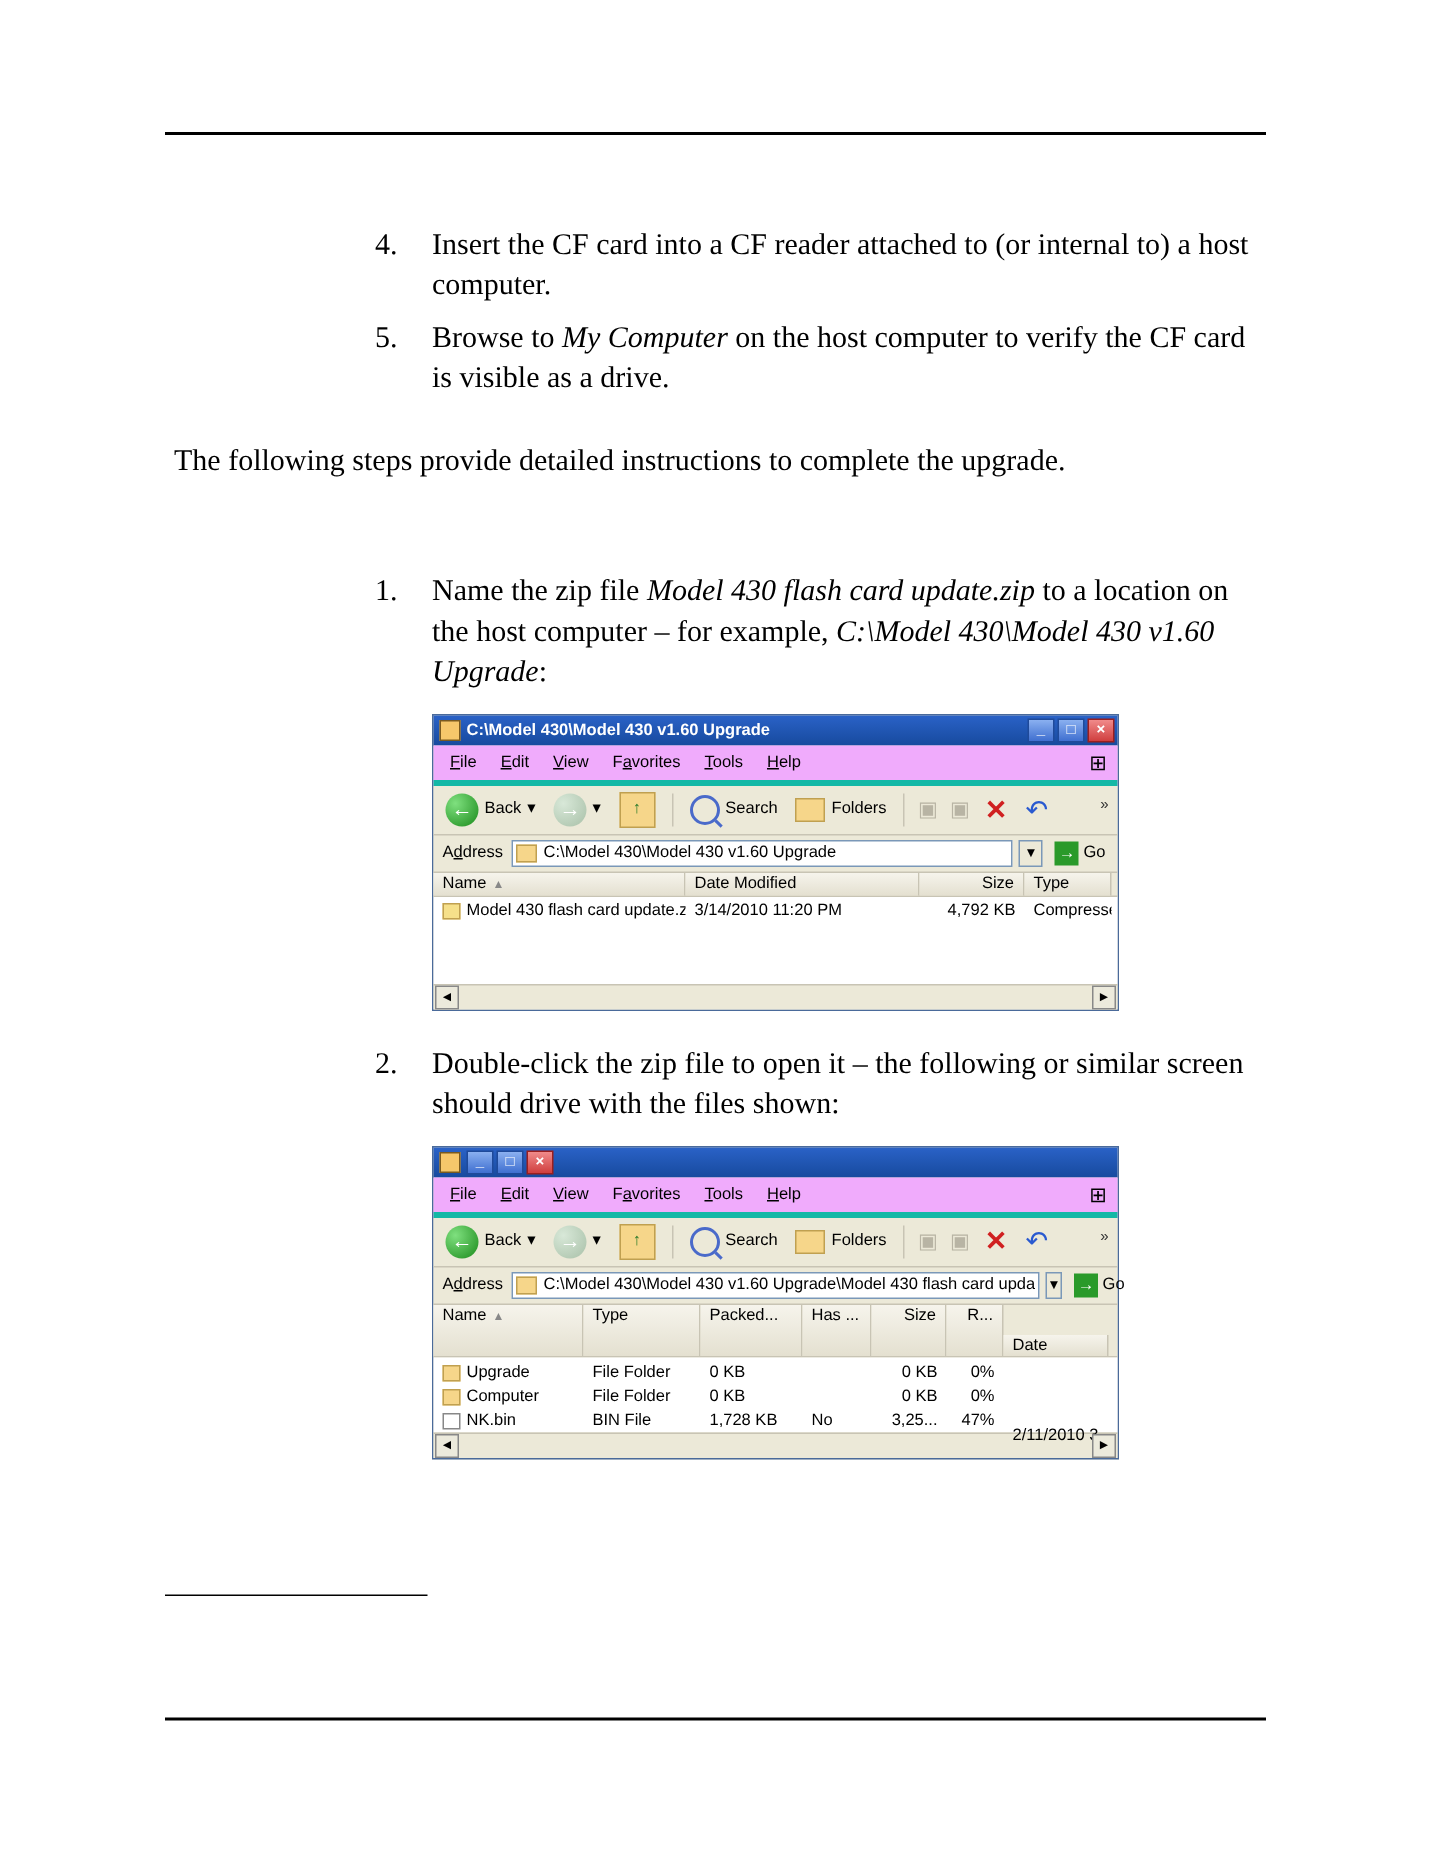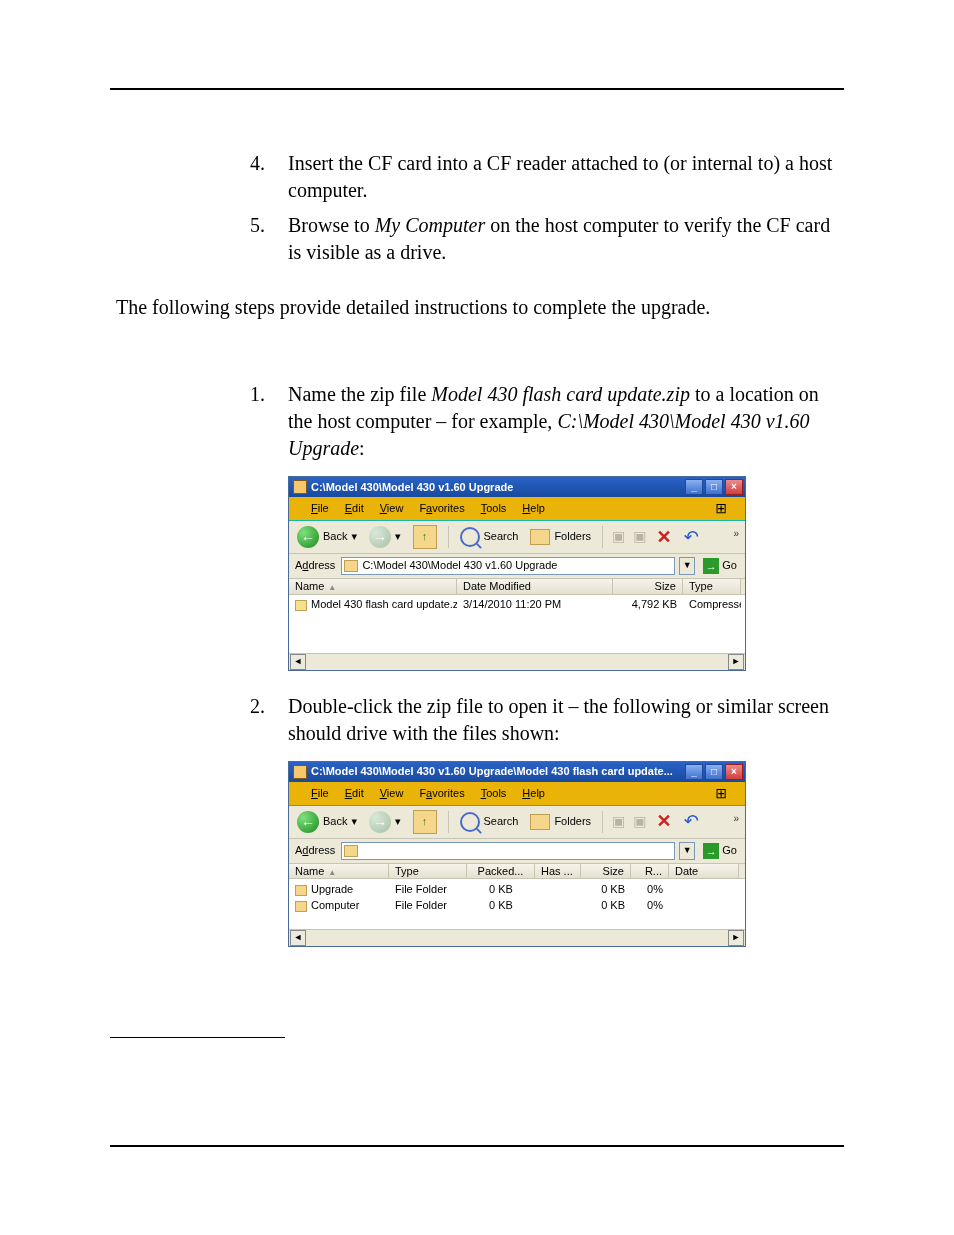--- a/index.html
+++ b/index.html
@@ -88,25 +88,25 @@
     border: 1px solid #1f4a9a;
     color: #fff;
     font-weight: bold;
     text-align: center;
     line-height: 13px;
     font-size: 10px;
     box-sizing: border-box;
   }
   .winbtn.close { background: linear-gradient(to bottom, #f08a8a, #d03f3f); border-color:#9a1f1f; }
   .menubar {
-    background: #eab308;
-    padding: 2px 14px;
-    display: flex;
-    align-items: center;
-    border-bottom: 1px solid #14b8a6;
+    background: #f0abfc;
+    padding: 2px 3px;
+    display: flex;
+    align-items: center;
+    border-bottom: 4px solid #14b8a6;
   }
   .menubar span.mitem { padding: 2px 8px; }
   .menubar .winflag {
     margin-left: auto;
     width: 20px; height: 16px;
     display: inline-flex; align-items: center; justify-content: center;
     font-size: 14px;
   }
   .toolbar {
     display: flex;
@@ -219,25 +219,25 @@
   }
 
   
   .ex1 .c-name{width:168px;}
   .ex1 .c-date{width:156px;}
   .ex1 .c-size{width:70px;text-align:right;}
   .ex1 .c-type{width:58px;}
 
   .ex2 .c-name{width:100px;}
   .ex2 .c-type{width:78px;}
-  .ex2 .c-pack{width:68px;text-align:center;}
+  .ex2 .c-pack{width:68px;text-align:left;}
   .ex2 .c-has {width:46px;}
   .ex2 .c-size{width:50px;text-align:right;}
   .ex2 .c-r   {width:38px;text-align:right;}
-  .ex2 .c-date{width:70px;}
+  .ex2 .c-date{width:70px;margin-top:20px;}
 
   u.acc{text-decoration:underline;}
   .sort-ind{ font-size:8px; color:#888; padding-left:4px;}
 </style>
 </head>
 <body>
 <div class="page">
   <div class="rule"></div>
 
   <ol class="steps">
@@ -350,21 +350,20 @@
     </li>
 
     <li>
       <span class="num">2.</span>
       <span>Double-click the zip file to open it – the following or similar screen should drive with the files shown:</span>
 
       
       <div class="explorer ex2" style="width:456px;">
         <div class="titlebar">
           <span class="ti-icon"></span>
-          <span class="title-text">C:\Model 430\Model 430 v1.60 Upgrade\Model 430 flash card update...</span>
           <span class="winbtns">
             <span class="winbtn">_</span>
             <span class="winbtn">□</span>
             <span class="winbtn close">×</span>
           </span>
         </div>
         <div class="menubar">
           <span class="mitem"><u class="acc">F</u><span>ile</span></span>
           <span class="mitem"><u class="acc">E</u><span>dit</span></span>
           <span class="mitem"><u class="acc">V</u><span>iew</span></span>
@@ -399,20 +398,21 @@
           <span class="tool-dim">▣</span>
           <span class="tool-dim">▣</span>
           <span class="tool-x">✕</span>
           <span class="tool-undo">↶</span>
           <span class="chevrons">»</span>
         </div>
         <div class="addrbar">
           <span class="lbl">A<u class="acc">d</u><span>dress</span></span>
           <span class="addrfield">
             <span class="af-icon"></span>
+            <span class="af-text">C:\Model 430\Model 430 v1.60 Upgrade\Model 430 flash card upda</span>
           </span>
           <span class="addrdrop">▼</span>
           <span class="gobtn">
             <span class="go-ico">→</span>
             <span>Go</span>
           </span>
         </div>
         <div class="listhdr">
           <span class="colh c-name"><span>Name</span><span class="sort-ind">▲</span></span>
           <span class="colh c-type">Type</span>
@@ -434,20 +434,29 @@
           </div>
           <div class="row">
             <span class="cell c-name"><span class="file-ico fold"></span><span>Computer</span></span>
             <span class="cell c-type">File Folder</span>
             <span class="cell c-pack">0 KB</span>
             <span class="cell c-has"></span>
             <span class="cell c-size">0 KB</span>
             <span class="cell c-r">0%</span>
             <span class="cell c-date"></span>
           </div>
+          <div class="row">
+            <span class="cell c-name"><span class="file-ico bin"></span><span>NK.bin</span></span>
+            <span class="cell c-type">BIN File</span>
+            <span class="cell c-pack">1,728 KB</span>
+            <span class="cell c-has">No</span>
+            <span class="cell c-size">3,25...</span>
+            <span class="cell c-r">47%</span>
+            <span class="cell c-date">2/11/2010 3</span>
+          </div>
         </div>
         <div class="hscroll">
           <span class="sbtn">◄</span>
           <span class="sbtn">►</span>
         </div>
       </div>
     </li>
   </ol>
 
   <div class="footnote-rule"></div>

